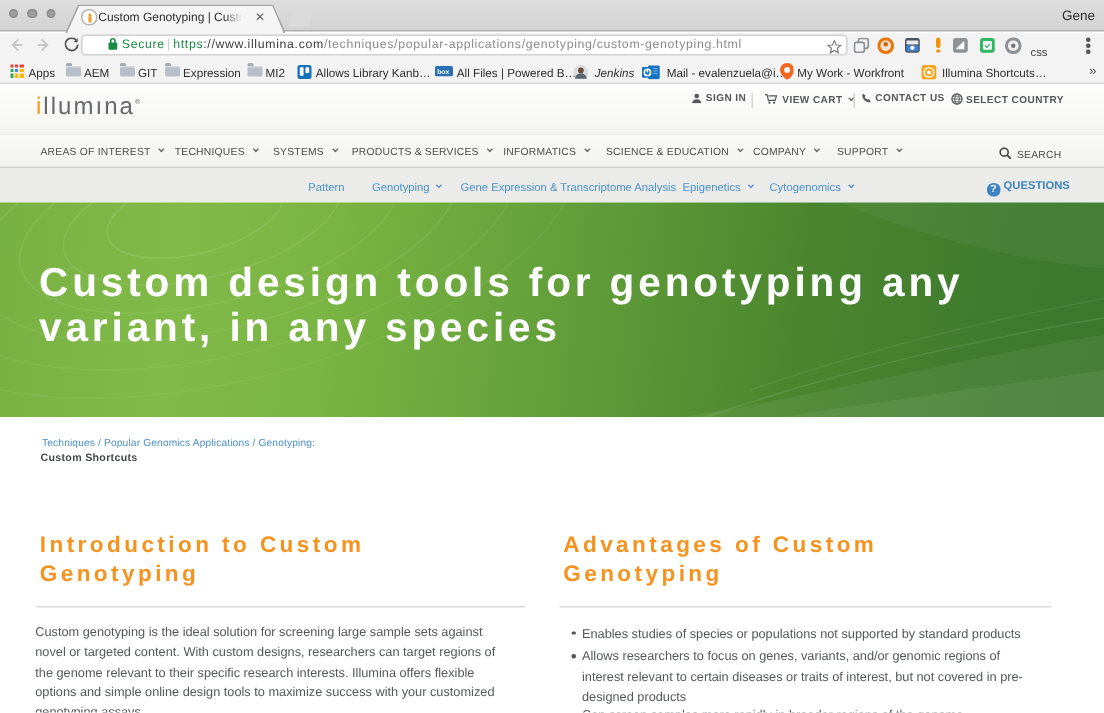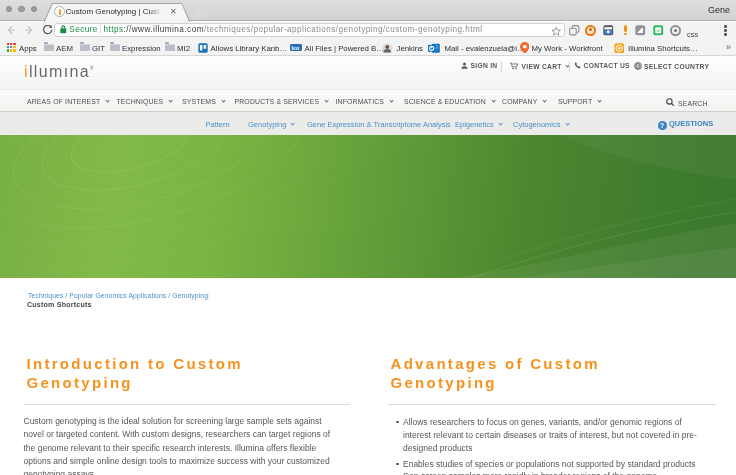--- a/index.html
+++ b/index.html
@@ -24,21 +24,21 @@
 #tabtitle { position:absolute; top:7px; left:65.5px; width:98px; font-size:8px; color:#2c2c2c; white-space:nowrap; overflow:hidden; }
 #tabfade { position:absolute; top:6px; left:150px; width:16px; height:11px;
   background:linear-gradient(90deg, rgba(245,245,245,0), #f5f5f5 70%); }
 #tabx { position:absolute; top:6.5px; left:170px; font-size:8px; color:#5a5a5a; }
 #eddie { position:absolute; top:4.5px; right:6px; font-size:9px; color:#2e2e2e; }
 
 
 #addrbar { position:absolute; top:22px; left:0; width:736px; height:16px; background:#f4f3f3; }
 #urlfield { position:absolute; top:0.5px; left:54px; width:511px; height:14.5px; background:#fff;
   border:1px solid #d2d2d2; border-radius:3px; }
-#urltext { position:absolute; top:1.5px; left:5px; font-size:8.2px; letter-spacing:0.45px; white-space:nowrap; }
+#urltext { position:absolute; top:1.5px; left:17px; font-size:8.2px; letter-spacing:0.45px; white-space:nowrap; }
 #star { position:absolute; top:2px; left:496px; }
 .ext { position:absolute; top:3px; }
 #menu3 { position:absolute; top:3px; left:724px; width:2.6px; }
 #menu3 div { width:2.6px; height:2.6px; border-radius:50%; background:#555; margin-bottom:1.6px; }
 
 
 #bookbar { position:absolute; top:38px; left:0; width:736px; height:18px; background:#f4f3f3;
   border-bottom:1px solid #d7d6d6; font-size:7.8px; color:#2e2e2e; }
 .bk { position:absolute; top:5.5px; white-space:nowrap; }
 .folder { position:absolute; top:5.5px; width:10px; height:7.5px; }
@@ -77,21 +77,21 @@
 
 #hero { position:absolute; top:135px; left:0; width:736px; height:143px;
   background:linear-gradient(97deg, #78b143 0%, #81ba48 16%, #7ab442 30%, #63a03a 50%, #4b862f 72%, #3e7b2d 90%, #3c782c 100%); overflow:hidden; }
 #hero h1 { position:absolute; top:38px; left:26px; font-size:27px; line-height:30px; color:#fff; font-weight:bold; letter-spacing:2.6px; }
 
 
 #crumbs { position:absolute; top:291.5px; left:28px; font-size:6.8px; color:#4a8fc7; letter-spacing:0.1px; }
 #pagetitle { position:absolute; top:301px; left:27px; font-size:7.1px; font-weight:bold; color:#45474a; letter-spacing:0.2px; }
 .col h2 { font-size:15px; line-height:18.5px; color:#f6921e; font-weight:bold; letter-spacing:2.3px; }
 #lcol { position:absolute; top:355px; left:26.5px; width:326px; }
-#rcol { position:absolute; top:355px; left:388px; width:328px; }
+#rcol { position:absolute; top:355px; left:373px; width:328px; }
 .rule { position:absolute; top:49px; width:100%; border:none; border-top:1px solid #dadada; }
 #lcol .rule { left:-2.5px; }
 .body { position:absolute; top:60px; font-size:8.5px; line-height:13.25px; color:#54565a; }
 #lcol .body { left:-3px; width:312px; }
 #rcol .body { width:312px; top:60.5px; }
 #rcol ul { list-style:none; }
 #rcol li { position:relative; padding-left:15px; margin-bottom:2.5px; }
 #rcol li:before { content:""; position:absolute; left:8px; top:5px; width:2.6px; height:2.6px; border-radius:50%; background:#54565a; }
 </style>
 </head>
@@ -203,21 +203,21 @@
   <svg class="bk" style="left:290px; top:6px;" width="12" height="7">
       <rect width="12" height="7" rx="1.2" fill="#2a6fb5"></rect>
       <text x="1.5" y="5.5" font-size="4.5" fill="#fff" font-family="Liberation Sans, sans-serif" font-weight="bold">box</text>
     </svg>
   <div class="bk" style="left:304.5px;">All Files | Powered B…</div>
   <svg class="bk" style="left:382px; top:4.5px;" width="10.5" height="10.5" viewBox="0 0 16 16">
       <circle cx="8" cy="8" r="7.6" fill="#dcdcdc"></circle>
       <circle cx="8" cy="6" r="2.9" fill="#6b4f3a"></circle>
       <path d="M2 14.5 a6 5.5 0 0 1 12 0 z" fill="#5b6770"></path>
     </svg>
-  <div class="bk" style="left:396.5px;">Jenkins</div>
+  <div class="bk" style="left:396.5px;font-style:italic;">Jenkins</div>
   <svg class="bk" style="left:428px; top:4.5px;" width="12.5" height="10.5" viewBox="0 0 19 16">
       <rect x="6" y="1" width="12" height="14" rx="1.5" fill="#1273c2"></rect>
       <path d="M8 4 h8 M8 6.5 h8 M8 9 h8" stroke="#7db4e0" stroke-width="1"></path>
       <rect x="0" y="2.5" width="11" height="11" rx="1" fill="#1273c2"></rect>
       <circle cx="5.5" cy="8" r="3.2" fill="none" stroke="#fff" stroke-width="1.6"></circle>
       <path d="M5.5 8 V5" stroke="#fff" stroke-width="1.6"></path>
     </svg>
   <div class="bk" style="left:444.5px;">Mail - evalenzuela@i…</div>
   <svg class="bk" style="left:519.5px; top:3.5px;" width="9.5" height="11.5" viewBox="0 0 14 17">
       <path d="M7 0 C3.1 0 0 3.1 0 7 c0 5 7 10 7 10 s7-5 7-10 C14 3.1 10.9 0 7 0z" fill="#f26722"></path>
@@ -297,34 +297,35 @@
       <path d="M0 243 C90 234 195 207 285 170" stroke-opacity="0.07"></path>
       <path d="M0 258 C95 250 210 220 305 180" stroke-opacity="0.06"></path>
       <path d="M736 77 C640 93 560 113 470 143" stroke-opacity="0.10"></path>
       <path d="M736 64 C650 80 580 98 500 125" stroke-opacity="0.07"></path>
     </g>
     <path d="M736 88 C640 104 540 130 455 143 L736 143 Z" fill="#ffffff" fill-opacity="0.06"></path>
     <path d="M736 112 C660 122 580 134 520 143 L736 143 Z" fill="#ffffff" fill-opacity="0.06"></path>
     <path d="M560 0 C620 26 690 40 736 44 L736 0 Z" fill="#ffffff" fill-opacity="0.045"></path>
     <path d="M0 228 C110 232 230 252 330 278 L330 290 L0 290 Z" fill="#ffffff" fill-opacity="0.04"></path>
   </svg>
+  <h1>Custom design tools for genotyping any<br>variant, in any species</h1>
 </div>
 
 <div id="crumbs">Techniques / Popular Genomics Applications / Genotyping:</div>
 <div id="pagetitle">Custom Shortcuts</div>
 
 <div id="lcol" class="col">
   <h2>Introduction to Custom<br>Genotyping</h2>
   <hr class="rule">
   <div class="body">Custom genotyping is the ideal solution for screening large sample sets against novel or targeted content. With custom designs, researchers can target regions of the genome relevant to their specific research interests. Illumina offers flexible options and simple online design tools to maximize success with your customized genotyping assays.</div>
 </div>
 
 <div id="rcol" class="col">
   <h2 style="margin-left:2.5px;">Advantages of Custom<br>Genotyping</h2>
   <hr class="rule">
   <div class="body">
     <ul>
+      <li>Enables studies of species or populations not supported by standard products</li>
       <li>Allows researchers to focus on genes, variants, and/or genomic regions of interest relevant to certain diseases or traits of interest, but not covered in pre-designed products</li>
-      <li>Enables studies of species or populations not supported by standard products</li>
       <li style="margin-top:-3.5px;">Can screen samples more rapidly in broader regions of the genome</li>
     </ul>
   </div>
 </div>
 
 </body></html>

